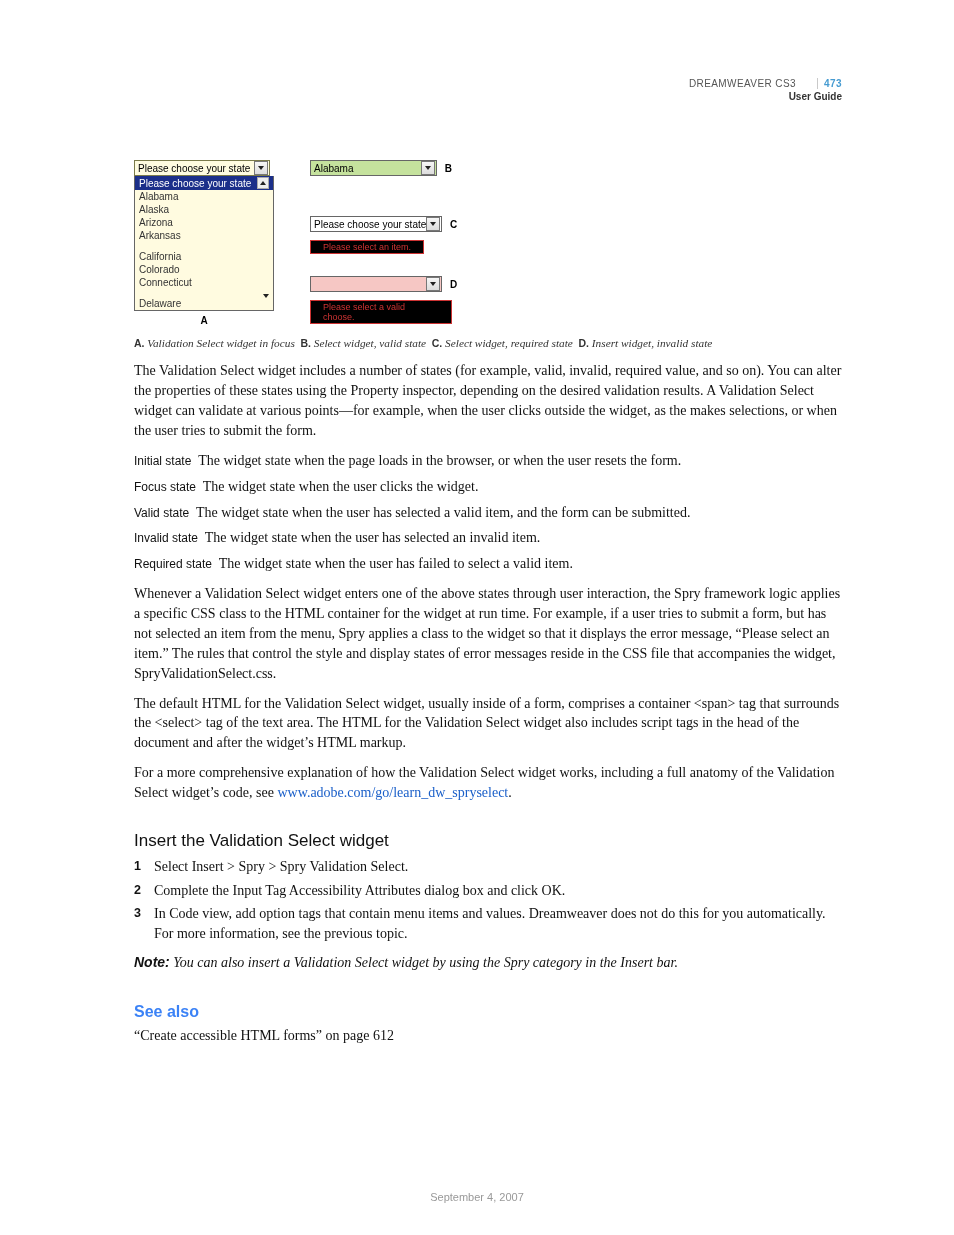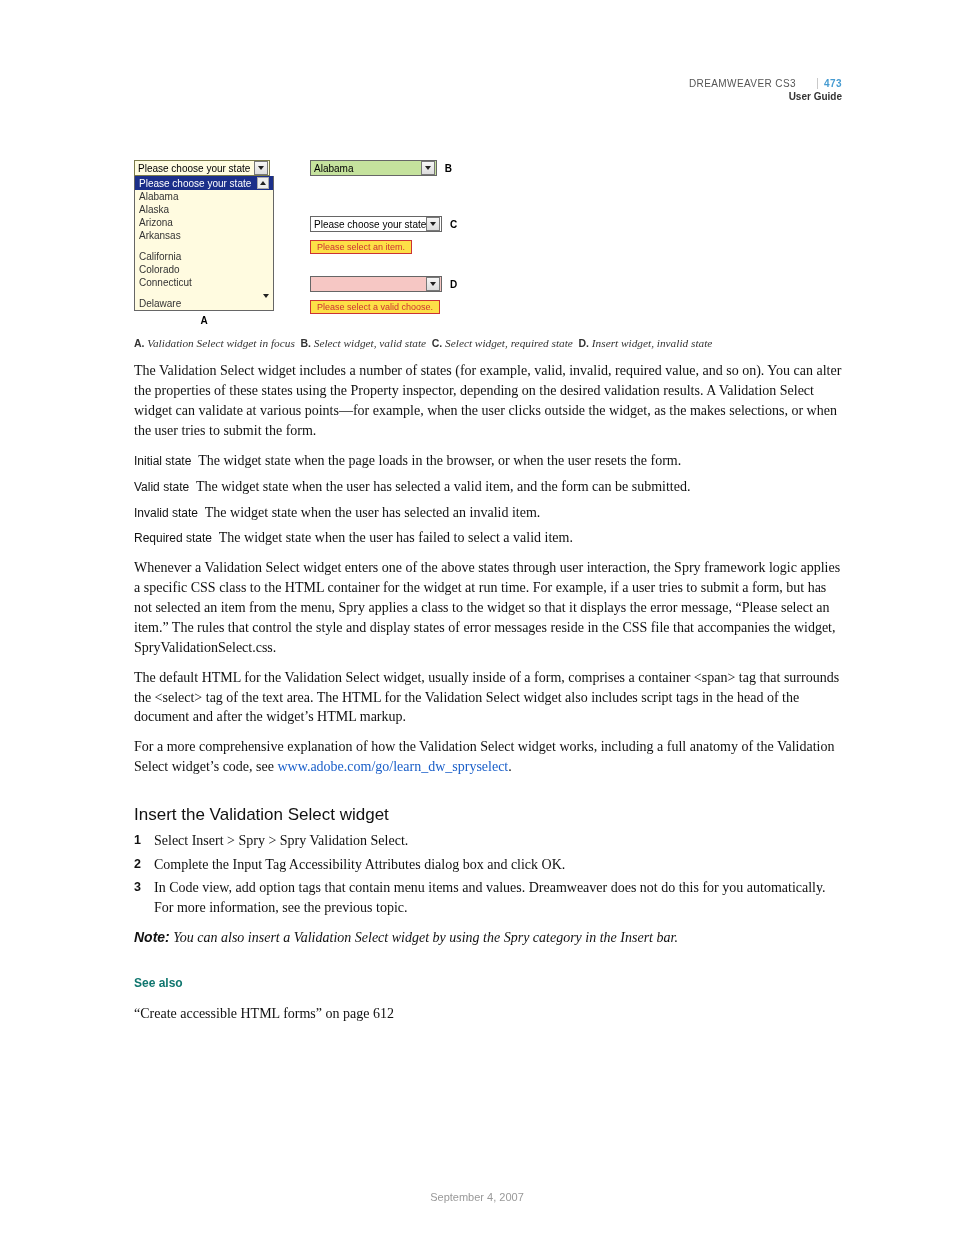--- a/index.html
+++ b/index.html
@@ -40,34 +40,34 @@
   .list .gap { height:8px; }
   .letterA { text-align:center; font-family:"Myriad Pro",Arial,sans-serif; font-size:10px; font-weight:700; margin-top:4px; }
 
   .rowB, .rowC, .rowD { display:flex; align-items:flex-start; gap:8px; }
   .rowC { margin-top:40px; flex-direction:column; }
   .rowD { margin-top:22px; flex-direction:column; }
   .tagLetter { font-family:"Myriad Pro",Arial,sans-serif; font-size:10px; font-weight:700; }
   .selB { width:132px; background:#c5e29d; }
   .selC { width:132px; background:#fff; }
   .selD { width:132px; background:#f6c7c4; }
-  .errbox { border:1px solid #c33; color:#c33; font-size:9px; padding:1px 6px; background:#fde047; display:inline-block; }
+  .errbox { border:1px solid #c33; color:#c33; font-size:9px; padding:1px 12px; background:#000000; display:inline-block; }
   .rowlabel { display:flex; gap:8px; align-items:center; }
 
   .caption { margin-top:10px; font-family: "Minion Pro", Georgia, serif; font-style: italic; font-size: 11.3px; color:#333; line-height:1.35; }
   .caption b { font-style: normal; font-family: "Myriad Pro", Arial, sans-serif; font-weight:700; font-size:10.5px; }
 
   .body { font-size: 14px; line-height: 1.42; color:#111; }
   .body p { margin: 10px 0; }
   .body .def { margin: 6px 0; }
   .body .def b, .body b.term { font-family: "Myriad Pro","Segoe UI",Arial,sans-serif; font-weight:400; font-size: 12px; }
   .body a { color:#1a5fc9; text-decoration:none; }
 
   h2.sec { font-family:"Myriad Pro","Segoe UI",Arial,sans-serif; font-weight:400; font-size:17px; margin: 26px 0 4px; color:#111; }
-  h3.sec { font-family:"Myriad Pro","Segoe UI",Arial,sans-serif; font-weight:700; font-size:12px; margin: 28px 0 12px; color:#0f766e; }
+  h3.sec { font-family:"Myriad Pro","Segoe UI",Arial,sans-serif; font-weight:700; font-size:16px; margin: 28px 0 2px; color:#3b82f6; }
   .steps { margin:0; padding:0; list-style:none; }
   .steps li { display:flex; gap:8px; margin:4px 0; font-size:14px; line-height:1.4; }
   .steps .num { font-family:"Myriad Pro",Arial,sans-serif; font-weight:700; font-size:12.5px; min-width:12px; padding-top:1px; }
   .note { font-size:14px; margin-top:8px; }
   .note b { font-family:"Myriad Pro",Arial,sans-serif; }
   .note-italic { font-style: italic; }
 
   .footer { position:absolute; bottom:32px; left:0; right:0; text-align:center; font-family:"Myriad Pro",Arial,sans-serif; font-size:11px; color:#999; }
 </style>
 </head>
@@ -165,20 +165,21 @@
     <b>C.</b>
     <span>Select widget, required state</span>&nbsp;
     <b>D.</b>
     <span>Insert widget, invalid state</span>
   </div>
 
   <div class="body">
     <p>The Validation Select widget includes a number of states (for example, valid, invalid, required value, and so on). You can alter the properties of these states using the Property inspector, depending on the desired validation results. A Validation Select widget can validate at various points—for example, when the user clicks outside the widget, as the makes selections, or when the user tries to submit the form.</p>
 
     <p class="def"><b class="term">Initial state</b>&nbsp; <span>The widget state when the page loads in the browser, or when the user resets the form.</span></p>
+    <p class="def"><b class="term">Focus state</b>&nbsp; <span>The widget state when the user clicks the widget.</span></p>
     <p class="def"><b class="term">Valid state</b>&nbsp; <span>The widget state when the user has selected a valid item, and the form can be submitted.</span></p>
     <p class="def"><b class="term">Invalid state</b>&nbsp; <span>The widget state when the user has selected an invalid item.</span></p>
     <p class="def"><b class="term">Required state</b>&nbsp; <span>The widget state when the user has failed to select a valid item.</span></p>
 
     <p>Whenever a Validation Select widget enters one of the above states through user interaction, the Spry framework logic applies a specific CSS class to the HTML container for the widget at run time. For example, if a user tries to submit a form, but has not selected an item from the menu, Spry applies a class to the widget so that it displays the error message, “Please select an item.” The rules that control the style and display states of error messages reside in the CSS file that accompanies the widget, SpryValidationSelect.css.</p>
     <p>The default HTML for the Validation Select widget, usually inside of a form, comprises a container &lt;span&gt; tag that surrounds the &lt;select&gt; tag of the text area. The HTML for the Validation Select widget also includes script tags in the head of the document and after the widget’s HTML markup.</p>
     <p>
       <span>For a more comprehensive explanation of how the Validation Select widget works, including a full anatomy of the Validation Select widget’s code, see </span><a href="#">www.adobe.com/go/learn_dw_spryselect</a><span>.</span>
     </p>
 

